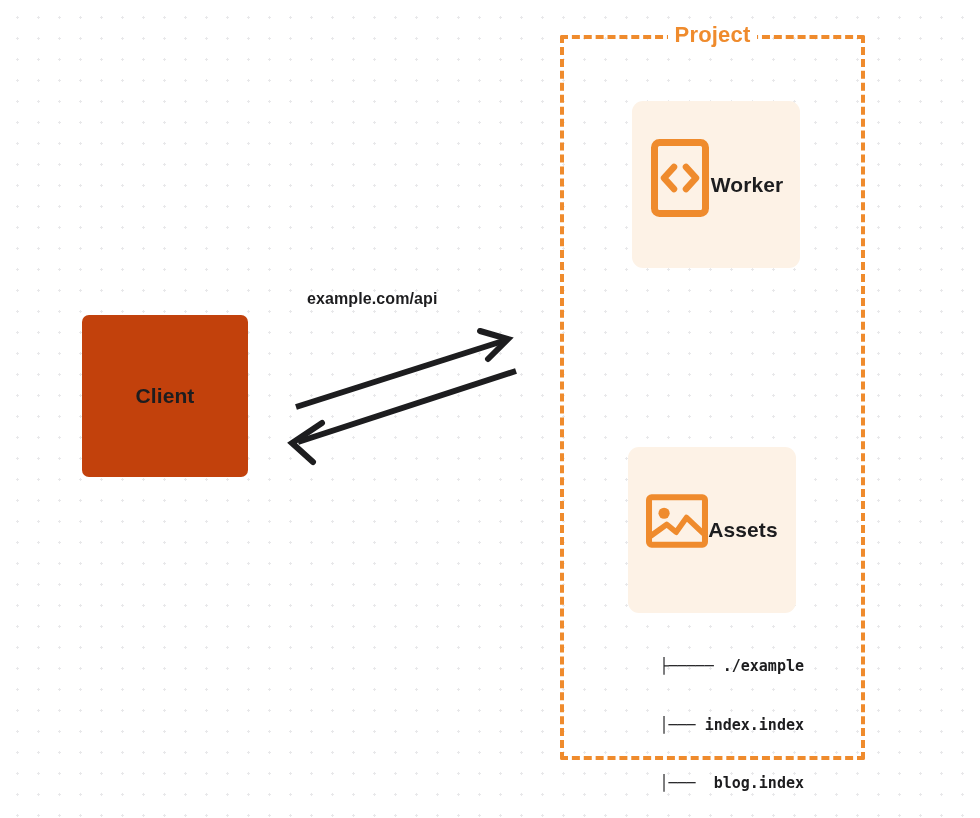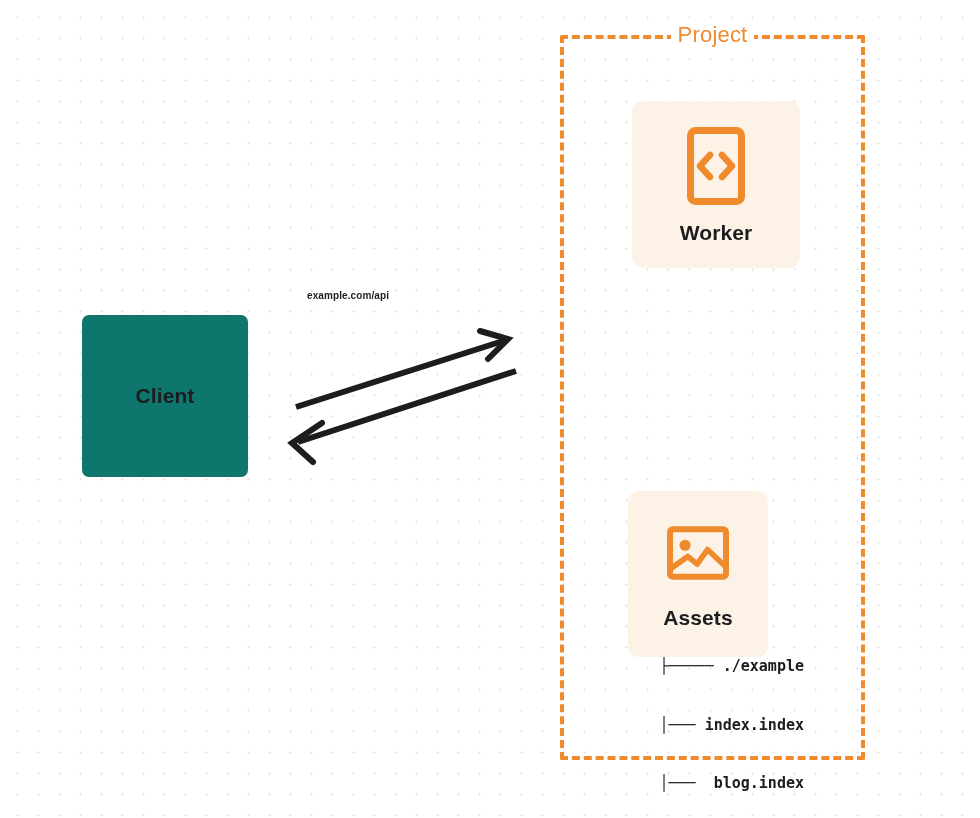--- a/index.html
+++ b/index.html
@@ -23,21 +23,21 @@
     inset: 0;
   }
 
   
   #client-node {
     position: absolute;
     left: 82px;
     top: 315px;
     width: 166px;
     height: 162px;
-    background: #0f766e;
+    background: #c2410c;
     border-radius: 7px;
     display: flex;
     align-items: center;
     justify-content: center;
   }
   #client-node .node-title {
     font-size: 21px;
     font-weight: bold;
     color: #1d1d1f;
     letter-spacing: 0.1px;
@@ -56,47 +56,46 @@
   }
   #project-group-label {
     position: absolute;
     left: 50%;
     top: -4px;
     transform: translate(-50%, -50%);
     background: #ffffff;
     padding: 0 7px;
     color: #ef8b2d;
     font-size: 22px;
-    font-weight: normal;
+    font-weight: bold;
     white-space: nowrap;
     letter-spacing: 0.2px;
   }
 
   
   .service-card {
     position: absolute;
     background: #fdf2e6;
     border-radius: 11px;
     display: flex;
-    flex-direction: column;
+    flex-direction: row;
     align-items: center;
     justify-content: center;
   }
   #worker-card {
     left: 632px;
     top: 101px;
     width: 168px;
     height: 167px;
   }
   #assets-card {
     left: 628px;
     top: 447px;
-    width: 140px;
+    width: 168px;
     height: 166px;
-    margin-top: 44px;
   }
   .service-card .card-icon {
     width: 62px;
     height: 82px;
     display: flex;
     align-items: center;
     justify-content: center;
     margin-bottom: 14px;
   }
   #assets-card .card-icon {
@@ -126,21 +125,21 @@
   }
   #assets-file-tree .tree-row {
     display: block;
   }
 
   
   #request-label {
     position: absolute;
     left: 307px;
     top: 290px;
-    font-size: 10px;
+    font-size: 16px;
     font-weight: bold;
     color: #1d1d1f;
     letter-spacing: 0.1px;
     white-space: nowrap;
   }
 
   #arrow-layer {
     position: absolute;
     left: 0;
     top: 0;

